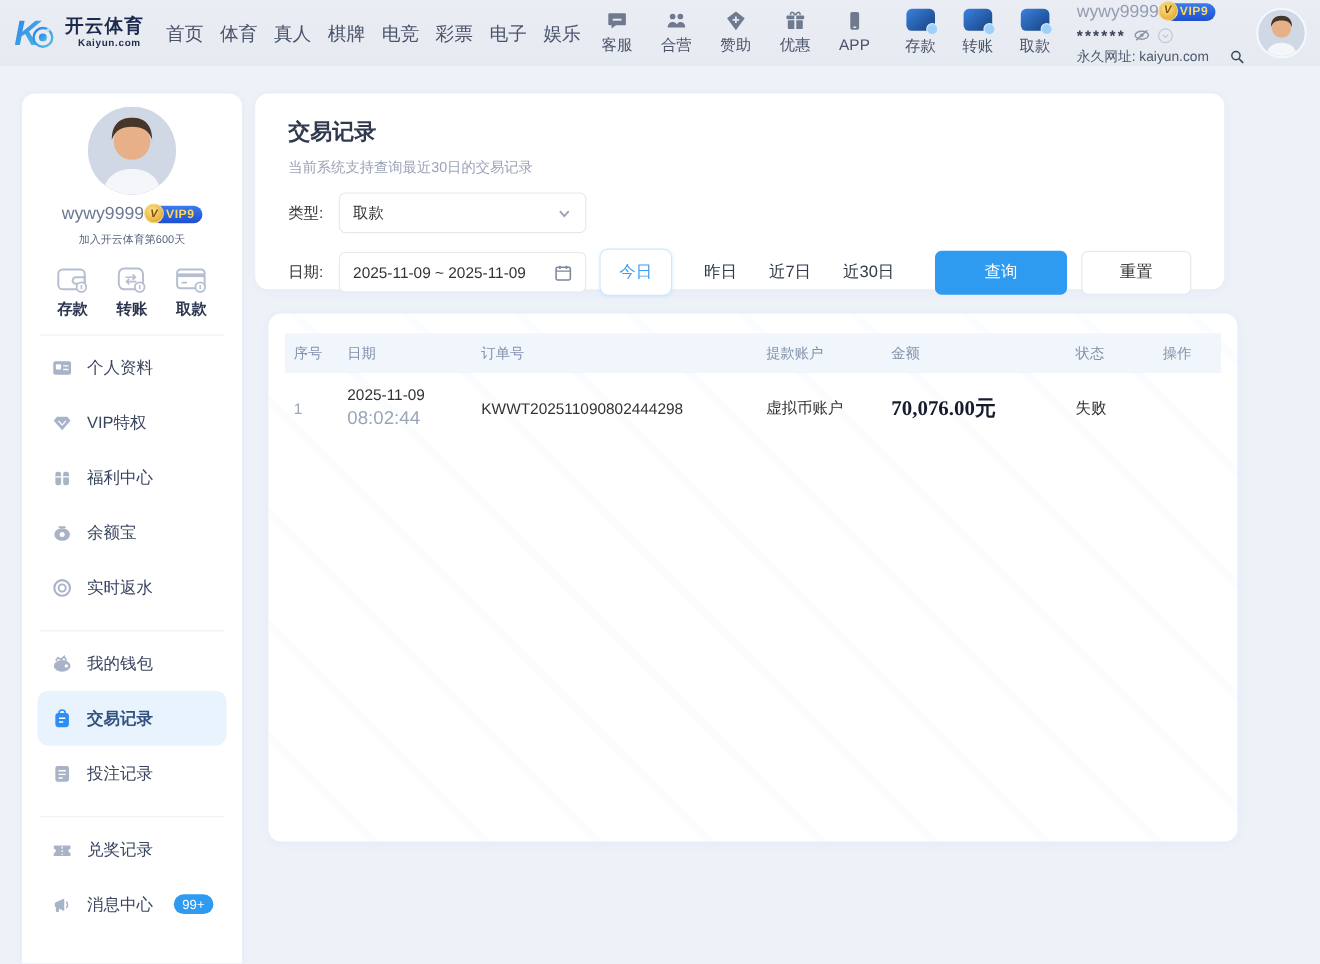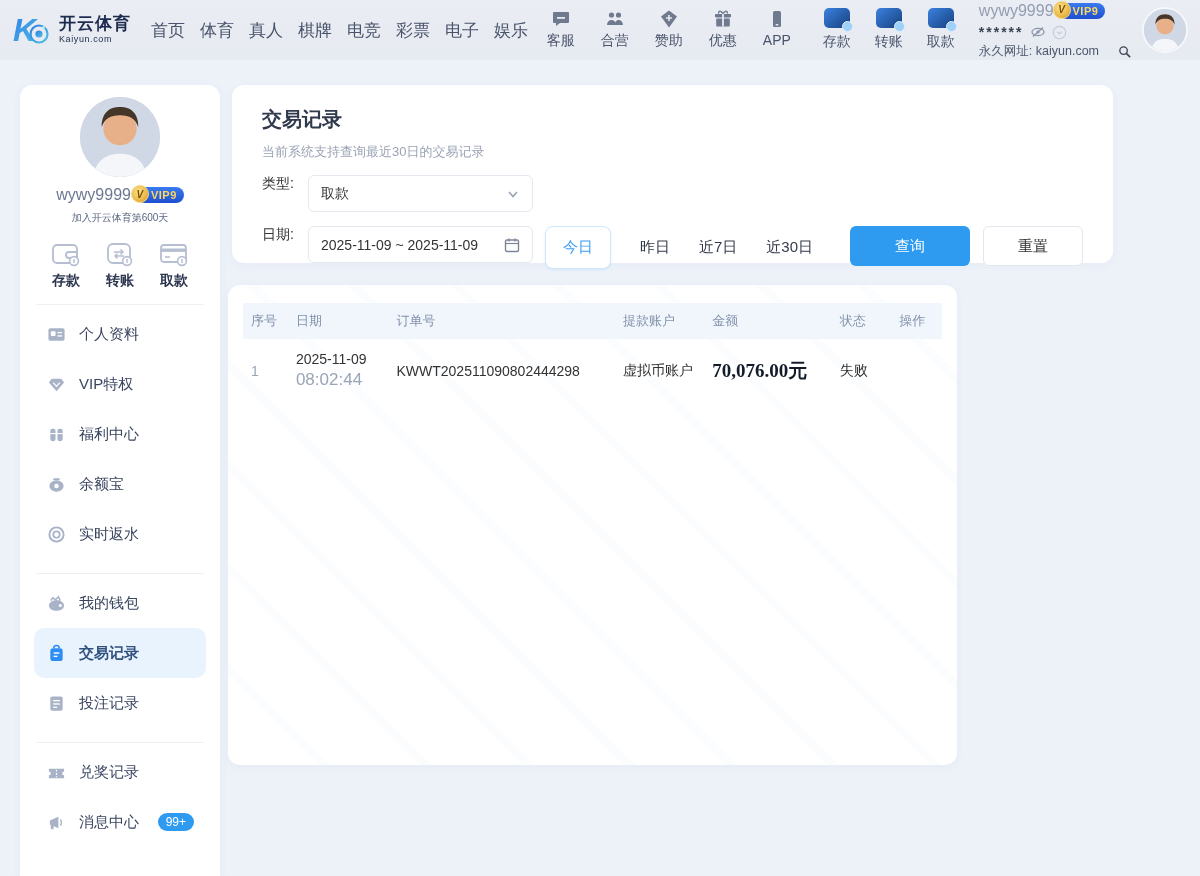--- a/index.html
+++ b/index.html
@@ -10,21 +10,21 @@
   }
   
   .topbar {
     position:absolute; top:0; left:0; width:1200px; height:60px;
     background:linear-gradient(180deg,#eaedf3 0%,#e6eaf1 100%);
     display:flex; align-items:center; z-index:5;
   }
   .logo { display:flex; align-items:center; gap:7px; padding-left:12px; cursor:pointer; }
   .logo-text { display:flex; flex-direction:column; line-height:1.05; }
   .logo-cn { font-size:17px; font-weight:bold; color:#1d2b4e; letter-spacing:1px; }
-  .logo-en { font-size:9px; font-weight:normal; color:#21304f; letter-spacing:0.6px; margin-top:2px; }
+  .logo-en { font-size:9px; font-weight:bold; color:#21304f; letter-spacing:0.6px; margin-top:2px;margin-left:12px; }
   .nav { display:flex; gap:15px; margin-left:20px;justify-content:flex-end; }
   .nav a { font-size:17px; color:#49536a; text-decoration:none; cursor:pointer; }
   .top-right { margin-left:auto; display:flex; align-items:center; }
   .svc { display:flex; gap:10px; }
   .svc-item, .money-item { width:44px; display:flex; flex-direction:column; align-items:center; gap:3px; cursor:pointer; }
   .svc-item span, .money-item span { font-size:14px; color:#49536a; white-space:nowrap; }
   .money { display:flex; gap:8px; margin-left:16px; }
   .money-ic { position:relative; width:26px; height:22px; }
   .money-ic .card { width:26px; height:20px; border-radius:5px; background:linear-gradient(140deg,#3b82e0,#16407e); }
   .money-ic .bdg { position:absolute; right:-3px; bottom:-2px; width:11px; height:11px; border-radius:50%;
@@ -65,42 +65,42 @@
   .m-item.active { background:#e9f3fe; color:#31517e; font-weight:bold; }
   .badge-99 { margin-left:auto; background:#2e9bf0; color:#fff; font-size:12px; border-radius:10px; padding:2px 8px; }
   
   .filter-card {
     position:absolute; left:232px; top:85px; width:881px; height:178px;
     background:#fff; border-radius:12px; box-shadow:0 2px 10px rgba(40,70,120,0.04);
     padding:21px 30px;
   }
   .page-title { font-size:20px; font-weight:bold; color:#313a4d; }
   .page-sub { font-size:13px; color:#9aa3b5; margin-top:10px; }
-  .frow { display:flex; align-items:flex-start; margin-top:14px; }
+  .frow { display:flex; align-items:center; margin-top:14px; }
   .flabel { width:46px; font-size:14px; color:#333; flex:none; }
   .select-box, .date-box {
     width:225px; height:37px; border:1px solid #e4e8ef; border-radius:6px;
     display:flex; align-items:center; padding:0 12px; font-size:14px; color:#333;
     background:#fff; cursor:pointer;
   }
   .select-box .grow, .date-box .grow { flex:1; }
   .shortcuts { display:flex; align-items:center; margin-left:12px; }
   .sc-active {
     border:1px solid #cfe7fd; border-radius:8px; padding:11px 17px; color:#3d9df5;
     font-size:15px; background:#fff; cursor:pointer; box-shadow:0 1px 3px rgba(61,157,245,0.12);
   }
   .sc-plain { font-size:15px; color:#323a4a; margin-left:29px; cursor:pointer; }
   .btns { margin-left:auto; display:flex; gap:13px; }
   .btn-primary { width:120px; height:40px; border:none; border-radius:6px; background:#2e9bf0;
     color:#fff; font-size:15px; cursor:pointer; font-family:inherit; }
   .btn-plain { width:100px; height:40px; border:1px solid #e3e8ee; border-radius:6px; background:#fff;
     color:#333; font-size:15px; cursor:pointer; font-family:inherit; }
   
   .table-card {
-    position:absolute; left:228px; top:285px; width:729px; height:480px;
+    position:absolute; left:244px; top:285px; width:881px; height:480px;
     background:#fff; border-radius:12px; box-shadow:0 2px 10px rgba(40,70,120,0.04);
     padding:18px 15px; overflow:hidden;
   }
   .wm { position:absolute; inset:0; pointer-events:none; border-radius:12px;
     background-image:repeating-linear-gradient(45deg, rgba(160,185,215,0) 0 64px, rgba(160,185,215,0.07) 64px 72px);
     opacity:0.55; }
   table { width:100%; border-collapse:collapse; position:relative; }
   thead tr { background:#f1f6fc; }
   th { font-size:13px; font-weight:normal; color:#8292ab; text-align:left; padding:9px 8px; white-space:nowrap; }
   td { font-size:14px; color:#333; padding:12px 8px; vertical-align:middle; }

